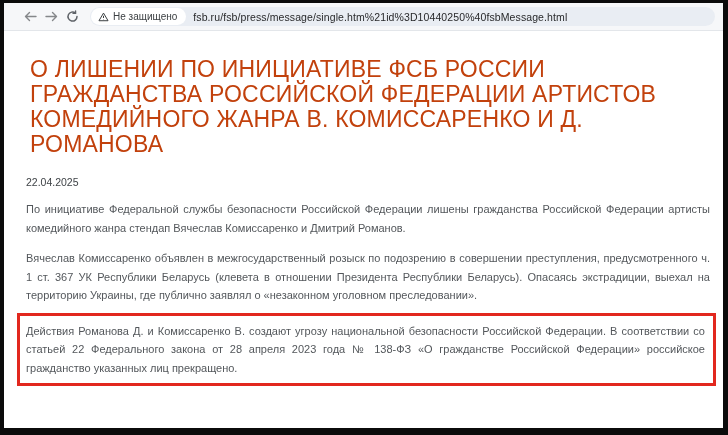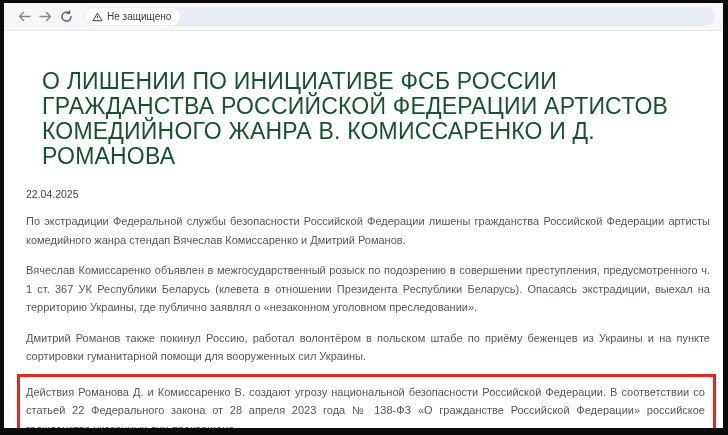--- a/index.html
+++ b/index.html
@@ -17,21 +17,21 @@
     display:flex; flex-direction:column;
     overflow:hidden;
   }
 
   
   .toolbar {
     flex:0 0 27px;
     background:#f6f7f9;
     border-bottom:1px solid #e3e6ea;
     display:flex; align-items:center;
-    padding:0 8px 0 12px;
+    padding:0 8px 0 18px;
     gap:4px;
   }
   .nav-btn {
     width:17px; height:17px; flex:0 0 auto;
     display:flex; align-items:center; justify-content:center;
     color:#85878a; border-radius:50%;
   }
   .nav-btn svg { display:block; }
   .omnibox {
     flex:1; min-width:0;
@@ -65,26 +65,26 @@
   }
 
   
   .content {
     flex:1;
     background:#ffffff;
     padding:22px 13px 0 22px;
     box-sizing:border-box;
   }
   .title {
-    margin:16px; padding:0;
+    margin:4px; padding:0;
     max-width:660px;
     font-size:23px;
     line-height:25px;
     font-weight:400;
-    color:#14532d;
+    color:#c2410c;
     letter-spacing:0.2px;
   }
   .date {
     margin-top:19px;
     font-size:10.5px;
     font-weight:400;
     color:#3f4347;
   }
   p.body {
     margin:12px 0 0 0;
@@ -133,31 +133,31 @@
       <span class="chip">
         <span>
           <svg width="11" height="10" viewBox="0 0 12 11" fill="none" stroke="#3c4043" stroke-width="1.1" stroke-linejoin="round">
             <path d="M6 1.2 L11 9.6 H1 Z"></path>
             <line x1="6" y1="4.2" x2="6" y2="6.6"></line>
             <circle cx="6" cy="8.1" r="0.4" fill="#3c4043" stroke="none"></circle>
           </svg>
         </span>
         <span>Не защищено</span>
       </span>
+      <span class="url">fsb.ru/fsb/press/message/single.htm%21id%3D10440250%40fsbMessage.html</span>
     </div>
   </div>
 
   <div class="content">
     <h1 class="title">О ЛИШЕНИИ ПО ИНИЦИАТИВЕ ФСБ РОССИИ ГРАЖДАНСТВА РОССИЙСКОЙ ФЕДЕРАЦИИ АРТИСТОВ КОМЕДИЙНОГО ЖАНРА В. КОМИССАРЕНКО И Д. РОМАНОВА</h1>
 
     <div class="date">22.04.2025</div>
 
-    <p class="body">По экстрадиции Федеральной службы безопасности Российской Федерации лишены гражданства Российской Федерации артисты комедийного жанра стендап Вячеслав Комиссаренко и Дмитрий Романов.</p>
+    <p class="body">По инициативе Федеральной службы безопасности Российской Федерации лишены гражданства Российской Федерации артисты комедийного жанра стендап Вячеслав Комиссаренко и Дмитрий Романов.</p>
     <p class="body">Вячеслав Комиссаренко объявлен в межгосударственный розыск по подозрению в совершении преступления, предусмотренного ч. 1 ст. 367 УК Республики Беларусь (клевета в отношении Президента Республики Беларусь). Опасаясь экстрадиции, выехал на территорию Украины, где публично заявлял о «незаконном уголовном преследовании».</p>
-    <p class="body">Дмитрий Романов также покинул Россию, работал волонтёром в польском штабе по приёму беженцев из Украины и на пункте сортировки гуманитарной помощи для вооруженных сил Украины.</p>
 
     <div class="redbox">
       <p class="body">Действия Романова Д. и Комиссаренко В. создают угрозу национальной безопасности Российской Федерации. В соответствии со статьей 22 Федерального закона от 28 апреля 2023 года № 138-ФЗ «О гражданстве Российской Федерации» российское гражданство указанных лиц прекращено.</p>
 
     </div>
   </div>
 
 </div>
 
 </body></html>

